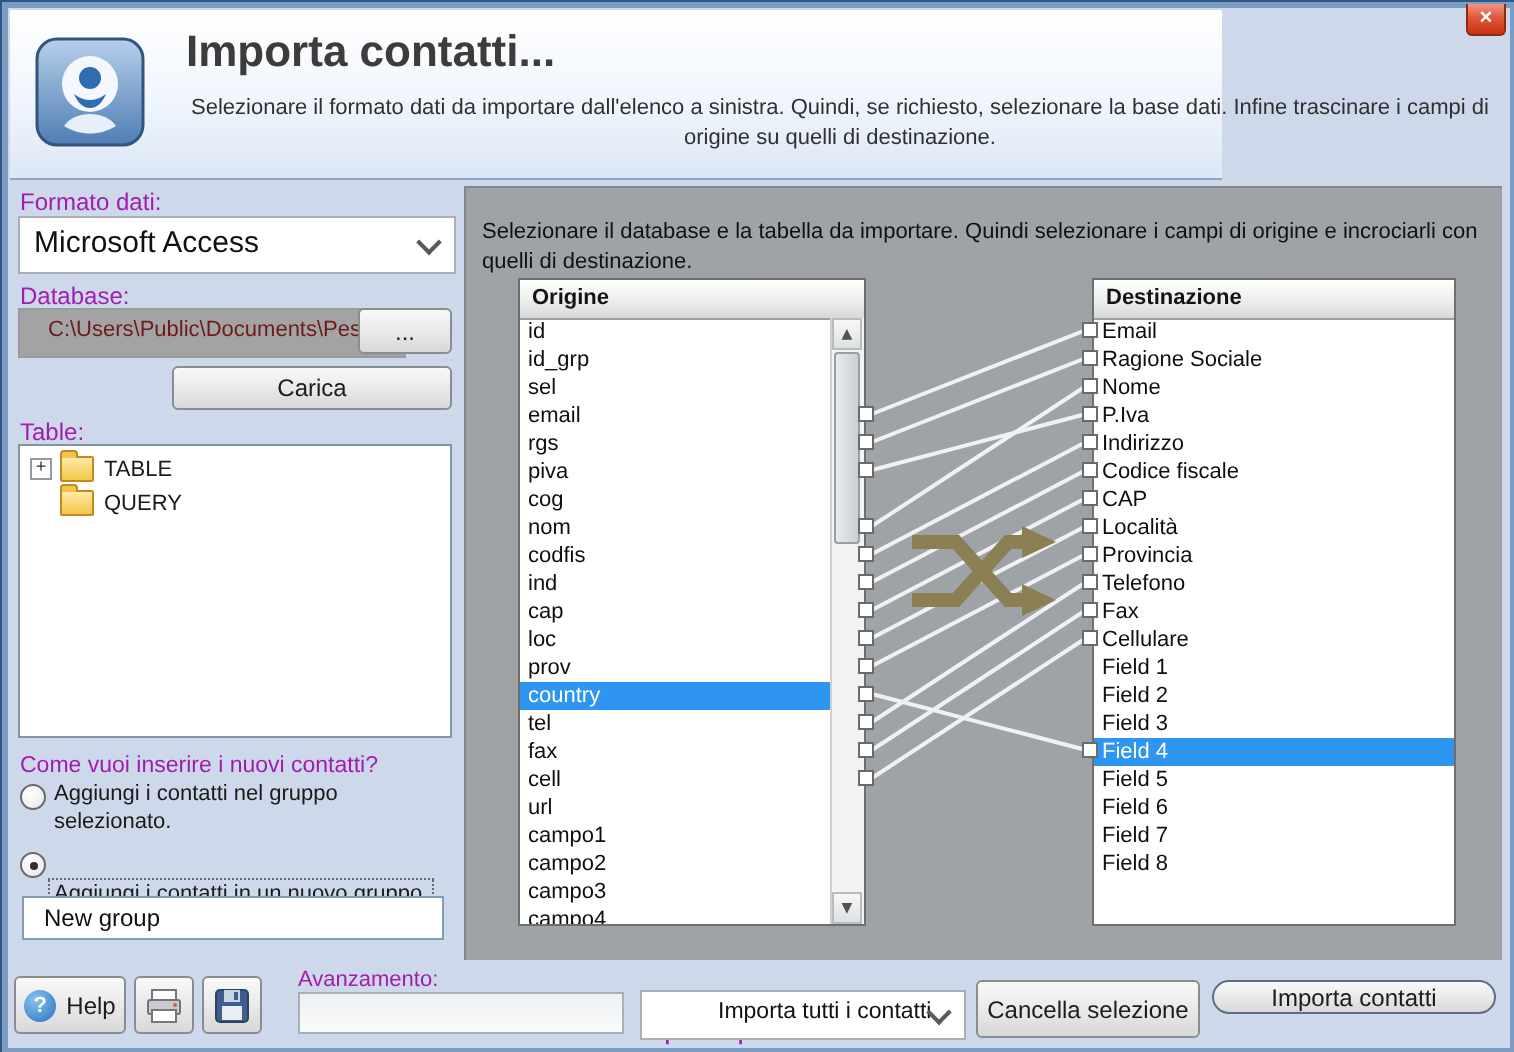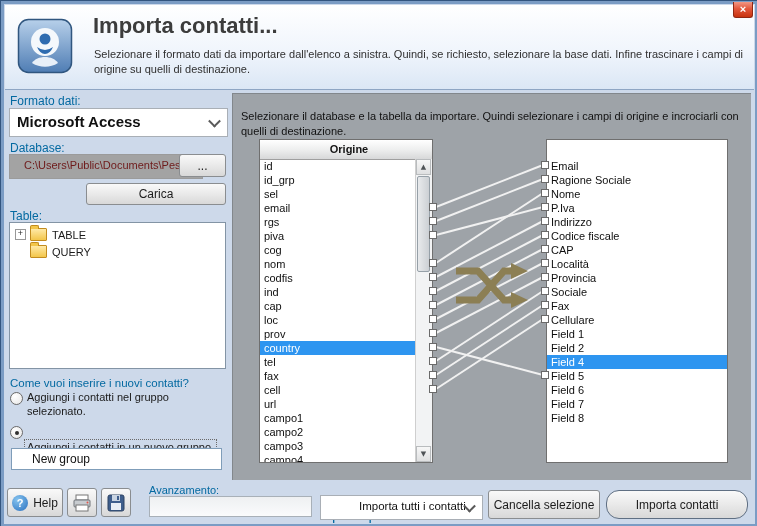--- a/index.html
+++ b/index.html
@@ -1,64 +1,64 @@
 <!DOCTYPE html>
 <html><head>
 <meta charset="utf-8">
 <style>
   html,body{margin:0;padding:0;}
   body{font-family:"Liberation Sans",sans-serif;background:#e8e8e8;}
   #window{position:relative;width:757px;height:526px;background:#cdd9ea;border:1px solid #33557f;box-shadow:inset 0 0 0 3px #7b9cc4;overflow:hidden;}
 
   
-  #header{position:absolute;left:4px;top:4px;width:749px;height:84px;
+  #header{position:absolute;left:4px;top:4px;width:606px;height:84px;
     background:linear-gradient(180deg,#ffffff 0%,#f0f5fc 55%,#dbe7f5 100%);
-    border-bottom:1px solid #8ea6c4;}
+    border-bottom:1px solid #8ea6c4;text-align:center;}
   #app-icon{position:absolute;left:12px;top:13px;width:56px;height:56px;}
   #dialog-title{position:absolute;left:88px;top:8px;font-size:22px;font-weight:bold;color:#3c3c3c;}
   #dialog-subtitle{position:absolute;left:89px;top:42px;width:652px;font-size:11px;line-height:1.4;color:#303030;}
   #close-btn{position:absolute;top:1px;right:5px;width:18px;height:15px;z-index:50;
     background:linear-gradient(180deg,#f29784 0%,#e2573c 45%,#c8330f 100%);
     border:1px solid #8f2713;border-top:none;border-radius:0 0 3px 3px;
     color:#fff;font-size:11px;font-weight:bold;text-align:center;line-height:14px;cursor:pointer;}
 
   
-  .label{position:absolute;font-size:12px;color:#0369a1;}
+  .label{position:absolute;font-size:12px;color:#a21caf;}
   #formato-label{left:9px;top:93px;}
   .combo{background:#fff;border:1px solid #a9afb6;}
-  #formato-combo{position:absolute;left:8px;top:107px;width:217px;height:27px;font-weight:bold;}
+  #formato-combo{position:absolute;left:8px;top:107px;width:217px;height:27px;}
   #formato-combo .combo-text{position:absolute;left:7px;top:4px;font-size:15px;color:#111;white-space:nowrap;}
   .combo-arrow{position:absolute;right:8px;top:50%;width:7px;height:7px;border-right:2px solid #5a5a5a;border-bottom:2px solid #5a5a5a;transform:translateY(-70%) rotate(45deg);}
   #database-label{left:9px;top:140px;}
   #db-field{position:absolute;left:8px;top:153px;width:164px;height:23px;background:#a3a3a3;border:1px solid #9b9b9b;color:#6e1a1a;font-size:11px;line-height:21px;padding:0 14px;white-space:nowrap;overflow:hidden;}
   #browse-btn{left:178px;top:153px;width:47px;height:23px;}
   #carica-btn{left:85px;top:182px;width:140px;height:22px;}
   #table-label{left:9px;top:208px;}
   #tree{position:absolute;left:8px;top:221px;width:217px;height:147px;background:#fff;border:1px solid #8394a5;padding:3px 0 0 5px;box-sizing:border-box;}
   .tree-row{display:flex;align-items:center;height:17px;font-size:11px;color:#1a1a1a;}
   .expander{flex:0 0 auto;width:9px;height:9px;border:1px solid #989898;background:#fff;font-size:9px;line-height:7px;text-align:center;color:#2f2f2f;margin-right:4px;}
   .expander.invisible{visibility:hidden;}
   .folder{flex:0 0 auto;width:15px;height:11px;margin-right:5px;background:linear-gradient(180deg,#ffe9a6,#f3c64a);border:1px solid #c28b1e;border-radius:1px;position:relative;}
   .folder::before{content:"";position:absolute;left:-1px;top:-4px;width:7px;height:3px;background:#f3c64a;border:1px solid #c28b1e;border-bottom:none;border-radius:2px 2px 0 0;}
   #insert-question{left:9px;top:376px;font-size:11.5px;}
   .radio{position:absolute;width:13px;height:13px;border:1px solid #6a6a6a;border-radius:50%;background:radial-gradient(circle at 35% 30%,#ffffff,#e6e6e6);box-sizing:border-box;}
   #radio1{left:9px;top:391px;}
   #radio2{left:9px;top:425px;}
   .radio.checked::after{content:"";position:absolute;left:3.5px;top:3.5px;width:4px;height:4px;border-radius:50%;background:#2f2f2f;}
   #radio1-label{position:absolute;left:26px;top:389px;width:185px;font-size:11px;line-height:1.3;color:#1a1a1a;}
   #radio2-label{position:absolute;left:24px;top:423px;font-size:11px;color:#1a1a1a;outline:1px dotted #6a6a6a;padding:1px 2px;margin-top:16px;}
-  #group-input{position:absolute;left:10px;top:447px;width:211px;height:22px;border:1px solid #7f9db9;font-family:"Liberation Sans",sans-serif;font-size:12px;padding:0 20px;color:#111;box-sizing:border-box;background:#fff;}
+  #group-input{position:absolute;left:10px;top:447px;width:211px;height:22px;border:1px solid #7f9db9;font-family:"Liberation Sans",sans-serif;font-size:12px;padding:0 10px;color:#111;box-sizing:border-box;background:#fff;}
 
   
   #map-panel{position:absolute;left:231px;top:92px;width:519px;height:387px;background:#9ea3a8;border-left:1px solid #82878c;border-top:1px solid #82878c;box-sizing:border-box;}
   #map-instructions{position:absolute;left:240px;top:108px;width:505px;font-size:11px;line-height:1.35;color:#111;}
   .listbox{position:absolute;top:138px;height:324px;background:#fff;border:1px solid #6f6f6f;z-index:2;box-sizing:border-box;}
   #origin-list{left:258px;width:174px;}
   #dest-list{left:545px;width:182px;}
-  .list-header{height:19px;background:linear-gradient(180deg,#ffffff 0%,#eceded 55%,#d7d8d9 100%);border-bottom:1px solid #9f9f9f;font-size:11px;font-weight:bold;color:#141414;line-height:18px;padding-left:6px;text-align:center;}
+  .list-header{height:19px;background:linear-gradient(180deg,#ffffff 0%,#eceded 55%,#d7d8d9 100%);border-bottom:1px solid #9f9f9f;font-size:11px;font-weight:bold;color:#141414;line-height:18px;padding-left:6px;}
   .list-body{position:absolute;left:0;top:19px;right:0;bottom:0;overflow:hidden;}
   #origin-list .list-body{right:16px;}
   .li{height:14px;line-height:14px;font-size:11px;padding-left:4px;color:#0f0f0f;white-space:nowrap;overflow:hidden;}
   .li.sel{background:#2e95f0;color:#fff;}
   #origin-scrollbar{position:absolute;top:19px;right:0;bottom:0;width:16px;background:#f2f3f4;border-left:1px solid #cfcfcf;}
   .sb-btn{position:absolute;left:0;width:15px;height:16px;background:linear-gradient(180deg,#f7f7f7,#dfe0e1);border:1px solid #b9bcbe;text-align:center;color:#4f5356;font-size:7px;line-height:15px;font-family:"DejaVu Sans",sans-serif;box-sizing:border-box;}
   #sb-up{top:0;}
   #sb-down{bottom:0;}
   #sb-thumb{position:absolute;left:1px;top:17px;width:13px;height:96px;background:linear-gradient(90deg,#e8eaec,#ccd0d4);border:1px solid #96a0a8;border-radius:2px;box-sizing:border-box;}
 
@@ -72,21 +72,21 @@
   #help-btn{left:6px;top:487px;width:56px;height:29px;gap:5px;}
   .help-glyph{width:16px;height:16px;border-radius:50%;background:radial-gradient(circle at 35% 30%,#86c4ef,#2a70bf);color:#fff;font-size:11px;font-weight:bold;line-height:16px;text-align:center;}
   #print-btn{left:66px;top:487px;width:30px;height:29px;}
   #save-btn{left:100px;top:487px;width:30px;height:29px;}
   #avanzamento-label{left:148px;top:483px;font-size:11px;}
   #progress-bar{position:absolute;left:148px;top:495px;width:163px;height:21px;background:linear-gradient(180deg,#eef0f2,#fafbfc);border:1px solid #a8b0b8;box-sizing:border-box;}
   #tipo-label{left:319px;top:483px;font-size:15px;margin-top:22px;}
   #tipo-combo{position:absolute;left:319px;top:494px;width:161px;height:23px;}
   #tipo-combo .combo-text{position:absolute;left:5px;top:4px;font-size:11.5px;color:#111;white-space:nowrap;margin-left:33px;}
   #cancella-btn{left:487px;top:489px;width:112px;height:29px;}
-  #importa-btn{left:605px;top:489px;width:142px;height:29px;border-color:#5f6f83;border-radius:13px;}
+  #importa-btn{left:605px;top:489px;width:142px;height:17px;border-color:#5f6f83;border-radius:13px;}
 </style>
 </head>
 <body>
 
 <div id="window">
 
   <div id="header">
     <div id="app-icon">
       <svg viewBox="0 0 56 56" width="56" height="56">
         <defs>
@@ -167,35 +167,37 @@
         <div class="li">campo4</div>
       </div>
     <div id="origin-scrollbar">
       <div class="sb-btn" id="sb-up">▲</div>
       <div id="sb-thumb"></div>
       <div class="sb-btn" id="sb-down">▼</div>
     </div>
   </div>
 
   <div class="listbox" id="dest-list">
+    <div class="list-header">Destinazione</div>
     <div class="list-body">
         <div class="li">Email</div>
         <div class="li">Ragione Sociale</div>
         <div class="li">Nome</div>
         <div class="li">P.Iva</div>
         <div class="li">Indirizzo</div>
         <div class="li">Codice fiscale</div>
         <div class="li">CAP</div>
         <div class="li">Località</div>
         <div class="li">Provincia</div>
-        <div class="li">Sociale</div>
+        <div class="li">Telefono</div>
         <div class="li">Fax</div>
         <div class="li">Cellulare</div>
         <div class="li">Field 1</div>
         <div class="li">Field 2</div>
+        <div class="li">Field 3</div>
         <div class="li sel">Field 4</div>
         <div class="li">Field 5</div>
         <div class="li">Field 6</div>
         <div class="li">Field 7</div>
         <div class="li">Field 8</div>
       </div>
   </div>
 
   <svg id="conn-layer">
       <line x1="435" y1="206" x2="542" y2="164" class="conn-line"></line>

